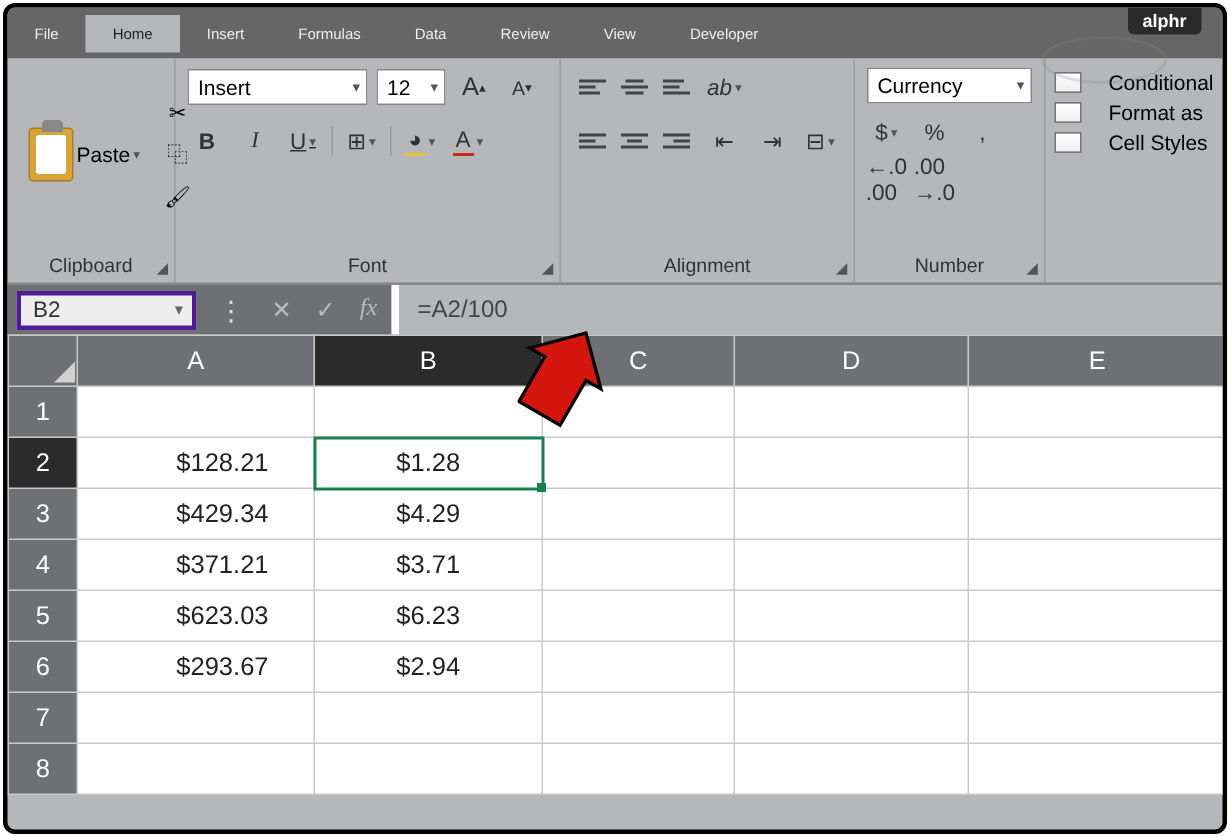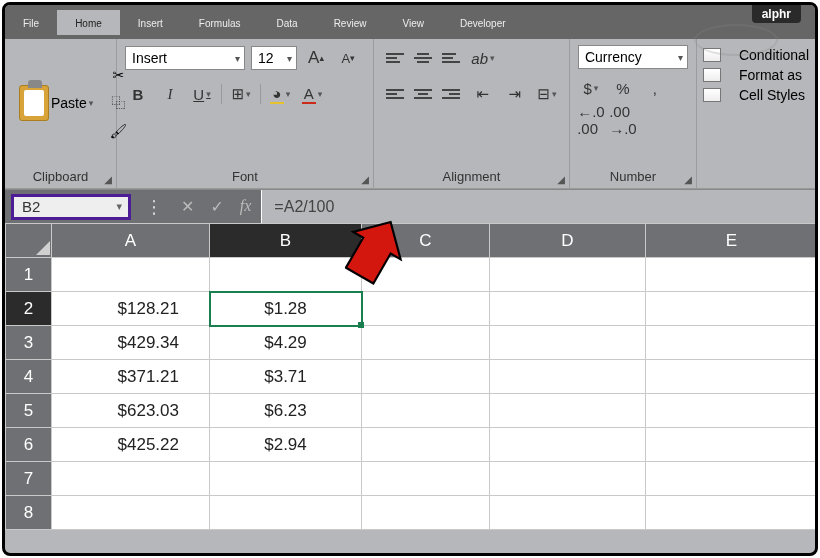--- a/index.html
+++ b/index.html
@@ -56,21 +56,21 @@
 .style-item { display:flex; align-items:center; gap:18px; }
 .sicon { width: 18px; height: 14px; background: linear-gradient(#fff,#eee); border:1px solid #777; }
 
 
 .fbar { display: flex; align-items: center; height: 34px; background: #6f7073; border-top: 1px solid #888; }
 .namebox { width: 120px; height: 26px; background: #eee; border: 3px solid #4c1d95; margin: 0 6px; display:flex; align-items:center; padding:0 8px; font-size:15px; color:#333; position:relative; }
 .namebox::after { content:"▾"; position:absolute; right:6px; font-size:11px; color:#666; }
 .vdots { color:#ddd; padding:0 8px; font-size:18px; }
 .fx-tools { display:flex; gap:16px; padding:0 10px; color:#bbb; font-size:16px; }
 .fx-label { font-style: italic; font-family: "Times New Roman", serif; }
-.formula-input { flex:1; height:100%; background:#b5b7ba; border:none; border-left:1px solid #ffffff; padding:0 12px; font-size:16px; color:#444; outline:none; }
+.formula-input { flex:1; height:100%; background:#b5b7ba; border:none; border-left:5px solid #ffffff; padding:0 12px; font-size:16px; color:#444; outline:none; }
 
 
 .arrow { position:absolute; left: 340px; top: 212px; z-index: 50; }
 .arrow svg { width: 72px; height: 72px; }
 
 
 .sheet { position: relative; }
 .sheet table { border-collapse: collapse; width: 100%; table-layout: fixed; }
 .sheet th, .sheet td { border: 1px solid #c9c9c9; height: 34px; font-size: 17px; }
 .corner { background: #6f7073; }
@@ -355,21 +355,21 @@
           <tr>
             <th class="rowhdr">5</th>
             <td class="cell colA">$623.03</td>
             <td class="cell colB">$6.23</td>
             <td class="cell"></td>
             <td class="cell"></td>
             <td class="cell"></td>
           </tr>
           <tr>
             <th class="rowhdr">6</th>
-            <td class="cell colA">$425.22</td>
+            <td class="cell colA">$293.67</td>
             <td class="cell colB">$2.94</td>
             <td class="cell"></td>
             <td class="cell"></td>
             <td class="cell"></td>
           </tr>
           <tr>
             <th class="rowhdr">7</th>
             <td class="cell colA"></td>
             <td class="cell colB"></td>
             <td class="cell"></td>

